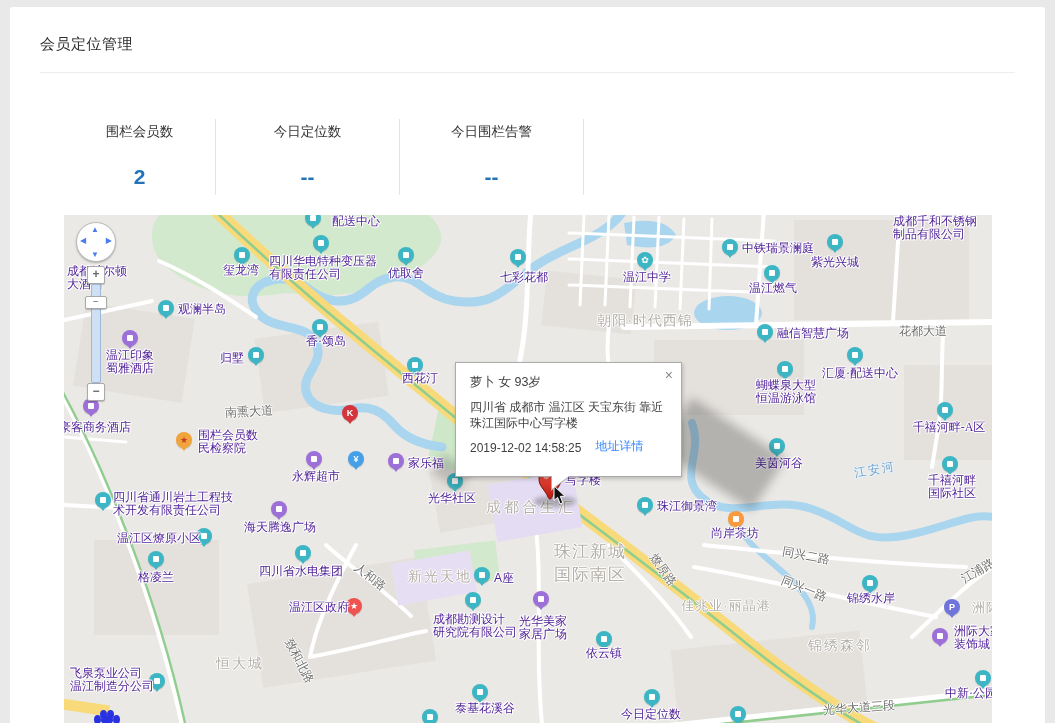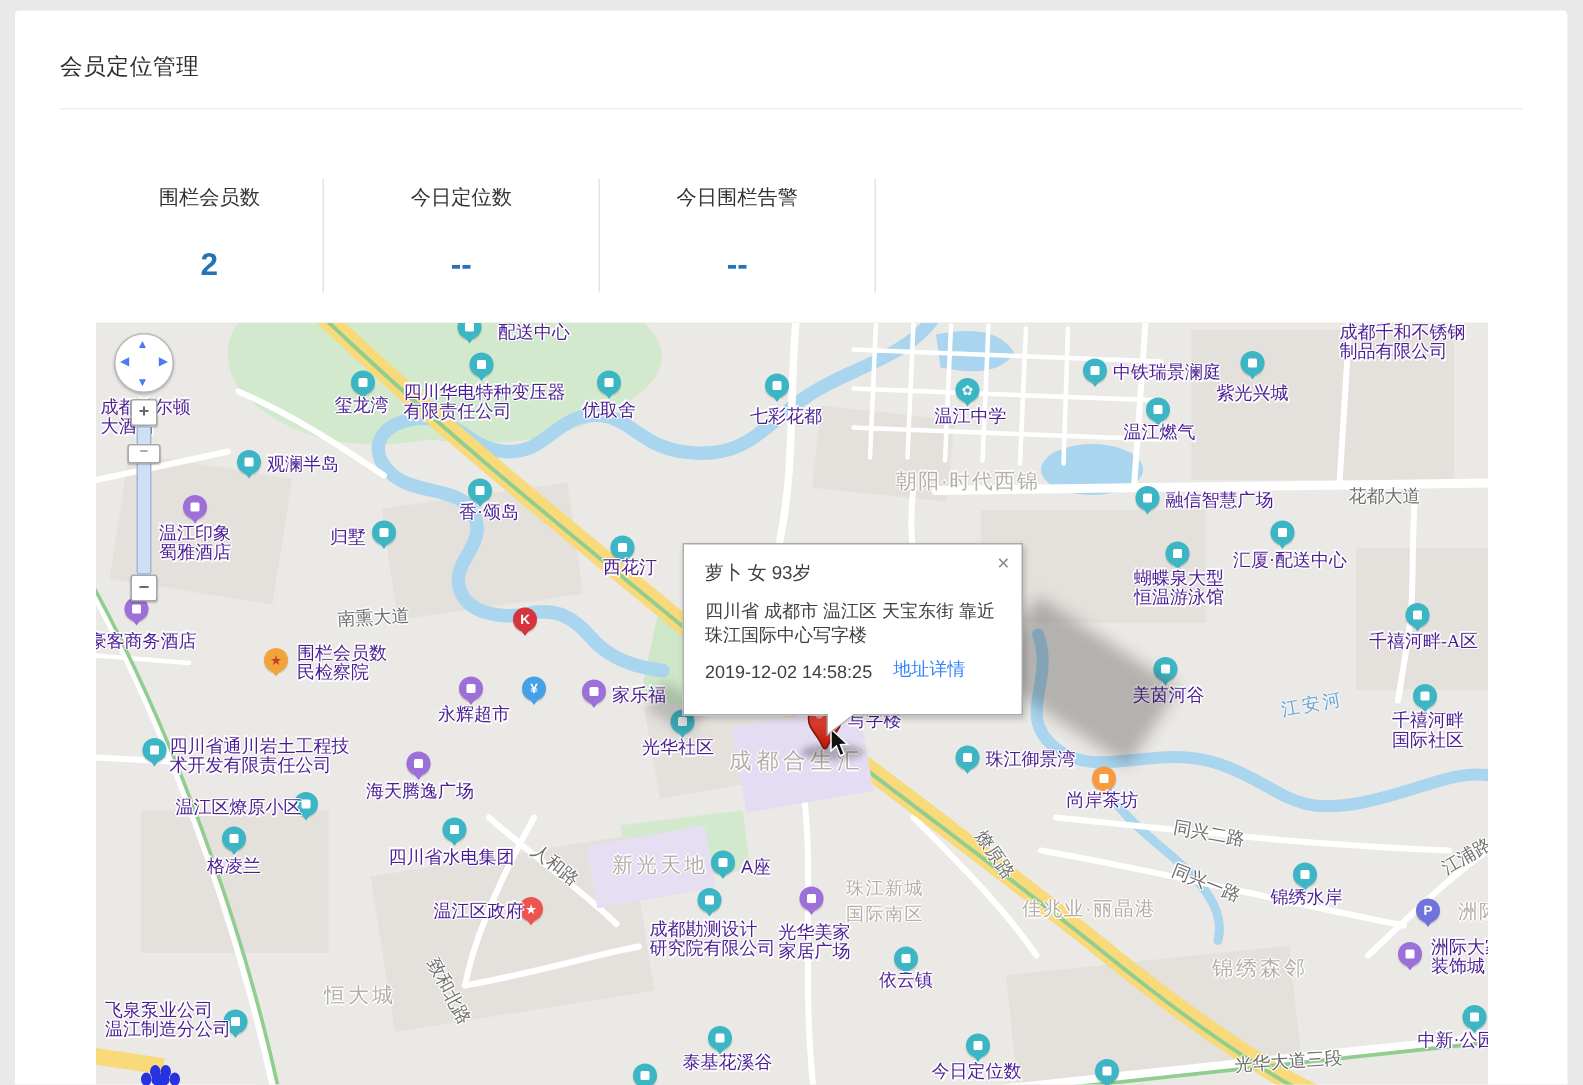--- a/index.html
+++ b/index.html
@@ -456,21 +456,21 @@
         <div class="road-label" style="left: 740px; top: 374px; transform: translate(-50%, -50%) rotate(22deg);">同兴一路</div>
         <div class="road-label" style="left: 914px; top: 356px; transform: translate(-50%, -50%) rotate(-30deg);">江浦路</div>
         <div class="road-label" style="left: 795px; top: 493px; transform: translate(-50%, -50%) rotate(-4deg);">光华大道三段</div>
         <div class="road-label" style="left: 235px; top: 446px; transform: translate(-50%, -50%) rotate(62deg);">致和北路</div>
         <div class="area-label" style="left: 581px; top: 97px; font-size: 14px; letter-spacing: 1px;">
           <div>朝阳·时代西锦</div>
         </div>
         <div class="area-label" style="left: 467px; top: 283px; font-size: 15px; letter-spacing: 3px;">
           <div>成都合生汇</div>
         </div>
-        <div class="area-label" style="left: 526px; top: 325px; font-size: 12px; letter-spacing: 1px; margin-top: 44px;">
+        <div class="area-label" style="left: 526px; top: 325px; font-size: 17px; letter-spacing: 1px;">
           <div>珠江新城</div>
           <div>国际南区</div>
         </div>
         <div class="area-label" style="left: 376px; top: 353px; font-size: 14px; letter-spacing: 2px;">
           <div>新光天地</div>
         </div>
         <div class="area-label" style="left: 176px; top: 440px; font-size: 14px; letter-spacing: 2px;">
           <div>恒大城</div>
         </div>
         <div class="area-label" style="left: 776px; top: 422px; font-size: 14px; letter-spacing: 2px;">

